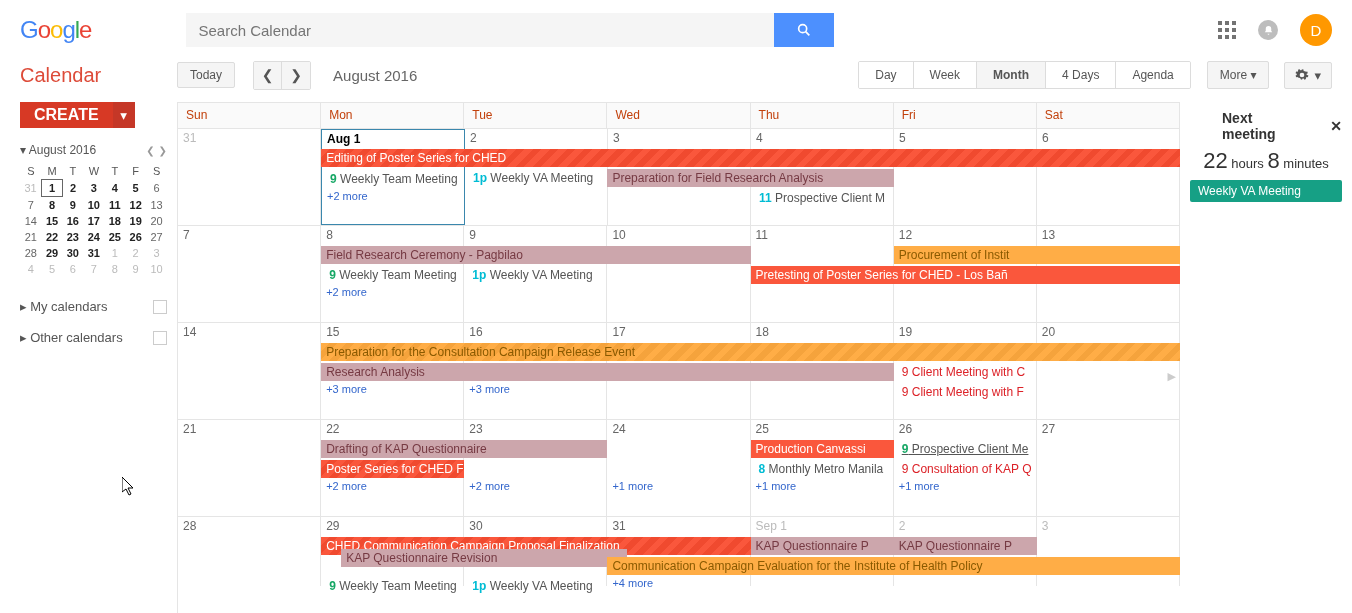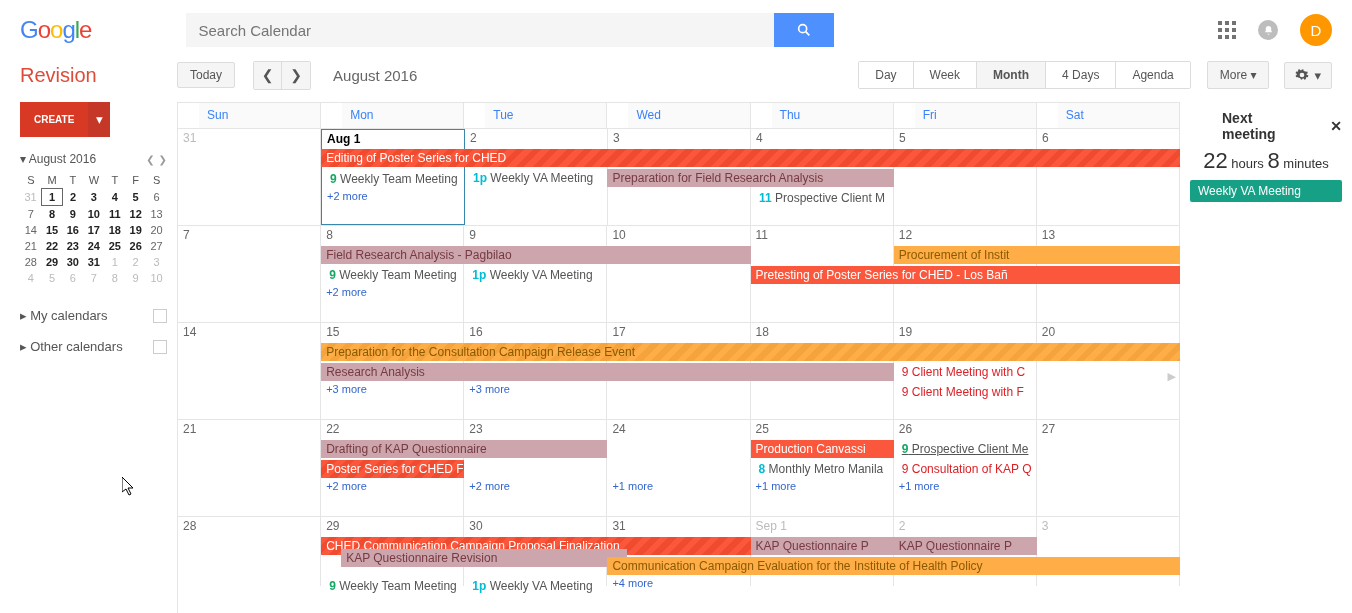--- a/index.html
+++ b/index.html
@@ -31,39 +31,39 @@
 .view-btn { padding: 6px 16px; background: #fff; border: none; border-right: 1px solid #dcdcdc; font-size: 12px; color: #555; cursor: pointer; }
 .view-btn:last-child { border-right: none; }
 .view-btn.active { background: #f5f5f5; font-weight: bold; }
 .more-btn { margin-left: 16px; border: 1px solid #dcdcdc; background: #f5f5f5; padding: 6px 12px; font-size: 12px; color: #555; cursor: pointer; border-radius: 2px; }
 .gear-btn { margin-left: 15px; border: 1px solid #dcdcdc; background: #f5f5f5; padding: 5px 10px; font-size: 13px; color: #555; cursor: pointer; border-radius: 2px; display: flex; align-items: center; gap: 5px; }
 
 
 .main { display: flex; height: 511px; }
 .sidebar { width: 177px; padding: 0 10px 0 20px; flex-shrink: 0; }
 .create-btn-wrap { display: flex; margin-bottom: 15px; }
-.create-btn { background: #d73925; color: #fff; border: none; padding: 12px 14px; font-size: 10px; font-weight: bold; cursor: pointer; text-align: center; }
+.create-btn { background: #d73925; color: #fff; border: none; padding: 4px 14px; font-size: 16px; font-weight: bold; cursor: pointer; text-align: center; }
 .create-dd { background: #c53727; color: #fff; border: none; width: 22px; display: flex; align-items: center; justify-content: center; cursor: pointer; }
 .mini-cal-head { display: flex; justify-content: space-between; align-items: center; font-size: 12px; color: #555; margin-bottom: 6px; }
 .mini-nav { display: flex; gap: 4px; }
 .mini-nav span { cursor: pointer; color: #999; font-size: 10px; }
 .mini-cal { width: 100%; border-collapse: collapse; font-size: 11px; margin-bottom: 14px; }
 .mini-cal th { font-weight: normal; color: #555; padding: 2px; }
 .mini-cal td { text-align: center; padding: 2px 1px; color: #666; cursor: pointer; }
 .mini-cal td.other { color: #bbb; }
 .mini-cal td.sel { border: 1px solid #666; font-weight: bold; }
 .mini-cal td.bold { font-weight: bold; color: #222; }
 .side-section { display: flex; align-items: center; justify-content: space-between; font-size: 13px; color: #555; padding: 8px 0; cursor: pointer; }
 .side-section .box { width: 14px; height: 14px; border: 1px solid #ccc; }
 
 
 .cal-wrap { flex: 1; display: flex; }
 .cal-grid { flex: 1; border-top: 1px solid #e5e5e5; border-left: 1px solid #e5e5e5; }
 .day-headers { display: flex; height: 25px; }
-.day-header { flex: 1; border-right: 1px solid #e5e5e5; padding: 5px 8px; font-size: 12px; color: #3b82f6; background: #fafafa; margin-left: 21px; }
+.day-header { flex: 1; border-right: 1px solid #e5e5e5; padding: 5px 8px; font-size: 12px; color: #c2410c; background: #fafafa; }
 .week-row { display: flex; height: 97px; border-top: 1px solid #e5e5e5; position: relative; }
 .week-row:last-child { height: 70px; }
 .day-cell { flex: 1; border-right: 1px solid #e5e5e5; position: relative; }
 .day-cell.today { border: 1px solid #3a87ad; }
 .day-num { position: absolute; top: 2px; left: 5px; font-size: 12px; color: #666; z-index: 1; }
 .day-num.today { font-weight: bold; color: #000; }
 .day-num.other { color: #bbb; }
 .event { height: 18px; line-height: 18px; font-size: 12px; padding: 0 8px; margin-bottom: 1px; overflow: hidden; white-space: nowrap; cursor: pointer; }
 .ev-red { background: #fa573c; color: #fff; }
 .ev-red-stripe { background: repeating-linear-gradient(135deg, #fa573c, #fa573c 6px, #f04a2f 6px, #f04a2f 12px); color: #fff; }
@@ -123,21 +123,21 @@
     <div class="bell-icon">
       <svg width="11" height="11" viewBox="0 0 24 24" fill="#fff">
           <path d="M12 2a6 6 0 00-6 6v5l-2 2v1h16v-1l-2-2V8a6 6 0 00-6-6zM10 19a2 2 0 004 0h-4z"></path>
         </svg>
     </div>
     <div class="avatar">D</div>
   </div>
 </div>
 
 <div class="toolbar">
-  <div class="app-title">Revision</div>
+  <div class="app-title">Calendar</div>
   <button class="today-btn">Today</button>
   <div class="nav-btns">
     <button class="nav-btn">❮</button>
     <button class="nav-btn">❯</button>
   </div>
   <div class="current-month">August 2016</div>
   <div class="view-btns" id="view-btns">
       <button class="view-btn">Day</button>
       <button class="view-btn">Week</button>
       <button class="view-btn active">Month</button>
@@ -307,21 +307,21 @@
             </div>
             <div class="day-cell">
               <div class="day-num">11</div>
             </div>
             <div class="day-cell">
               <div class="day-num">12</div>
             </div>
             <div class="day-cell">
               <div class="day-num">13</div>
             </div>
-            <div class="span-event ev-mauve" style="left: 14.2857%; width: 42.8571%; top: 20px;">Field Research Analysis - Pagbilao</div>
+            <div class="span-event ev-mauve" style="left: 14.2857%; width: 42.8571%; top: 20px;">Field Research Ceremony - Pagbilao</div>
             <div class="span-event ev-orange" style="left: 71.4286%; width: 28.5714%; top: 20px;">Procurement of Instit</div>
             <div class="span-event ev-red" style="left: 57.1429%; width: 42.8571%; top: 40px;">Pretesting of Poster Series for CHED - Los Bañ</div>
           </div>
           <div class="week-row">
             <div class="day-cell">
               <div class="day-num">14</div>
             </div>
             <div class="day-cell">
               <div class="day-num">15</div>
               <div class="more-link" style="position: absolute; top: 60px;">+3 more</div>

